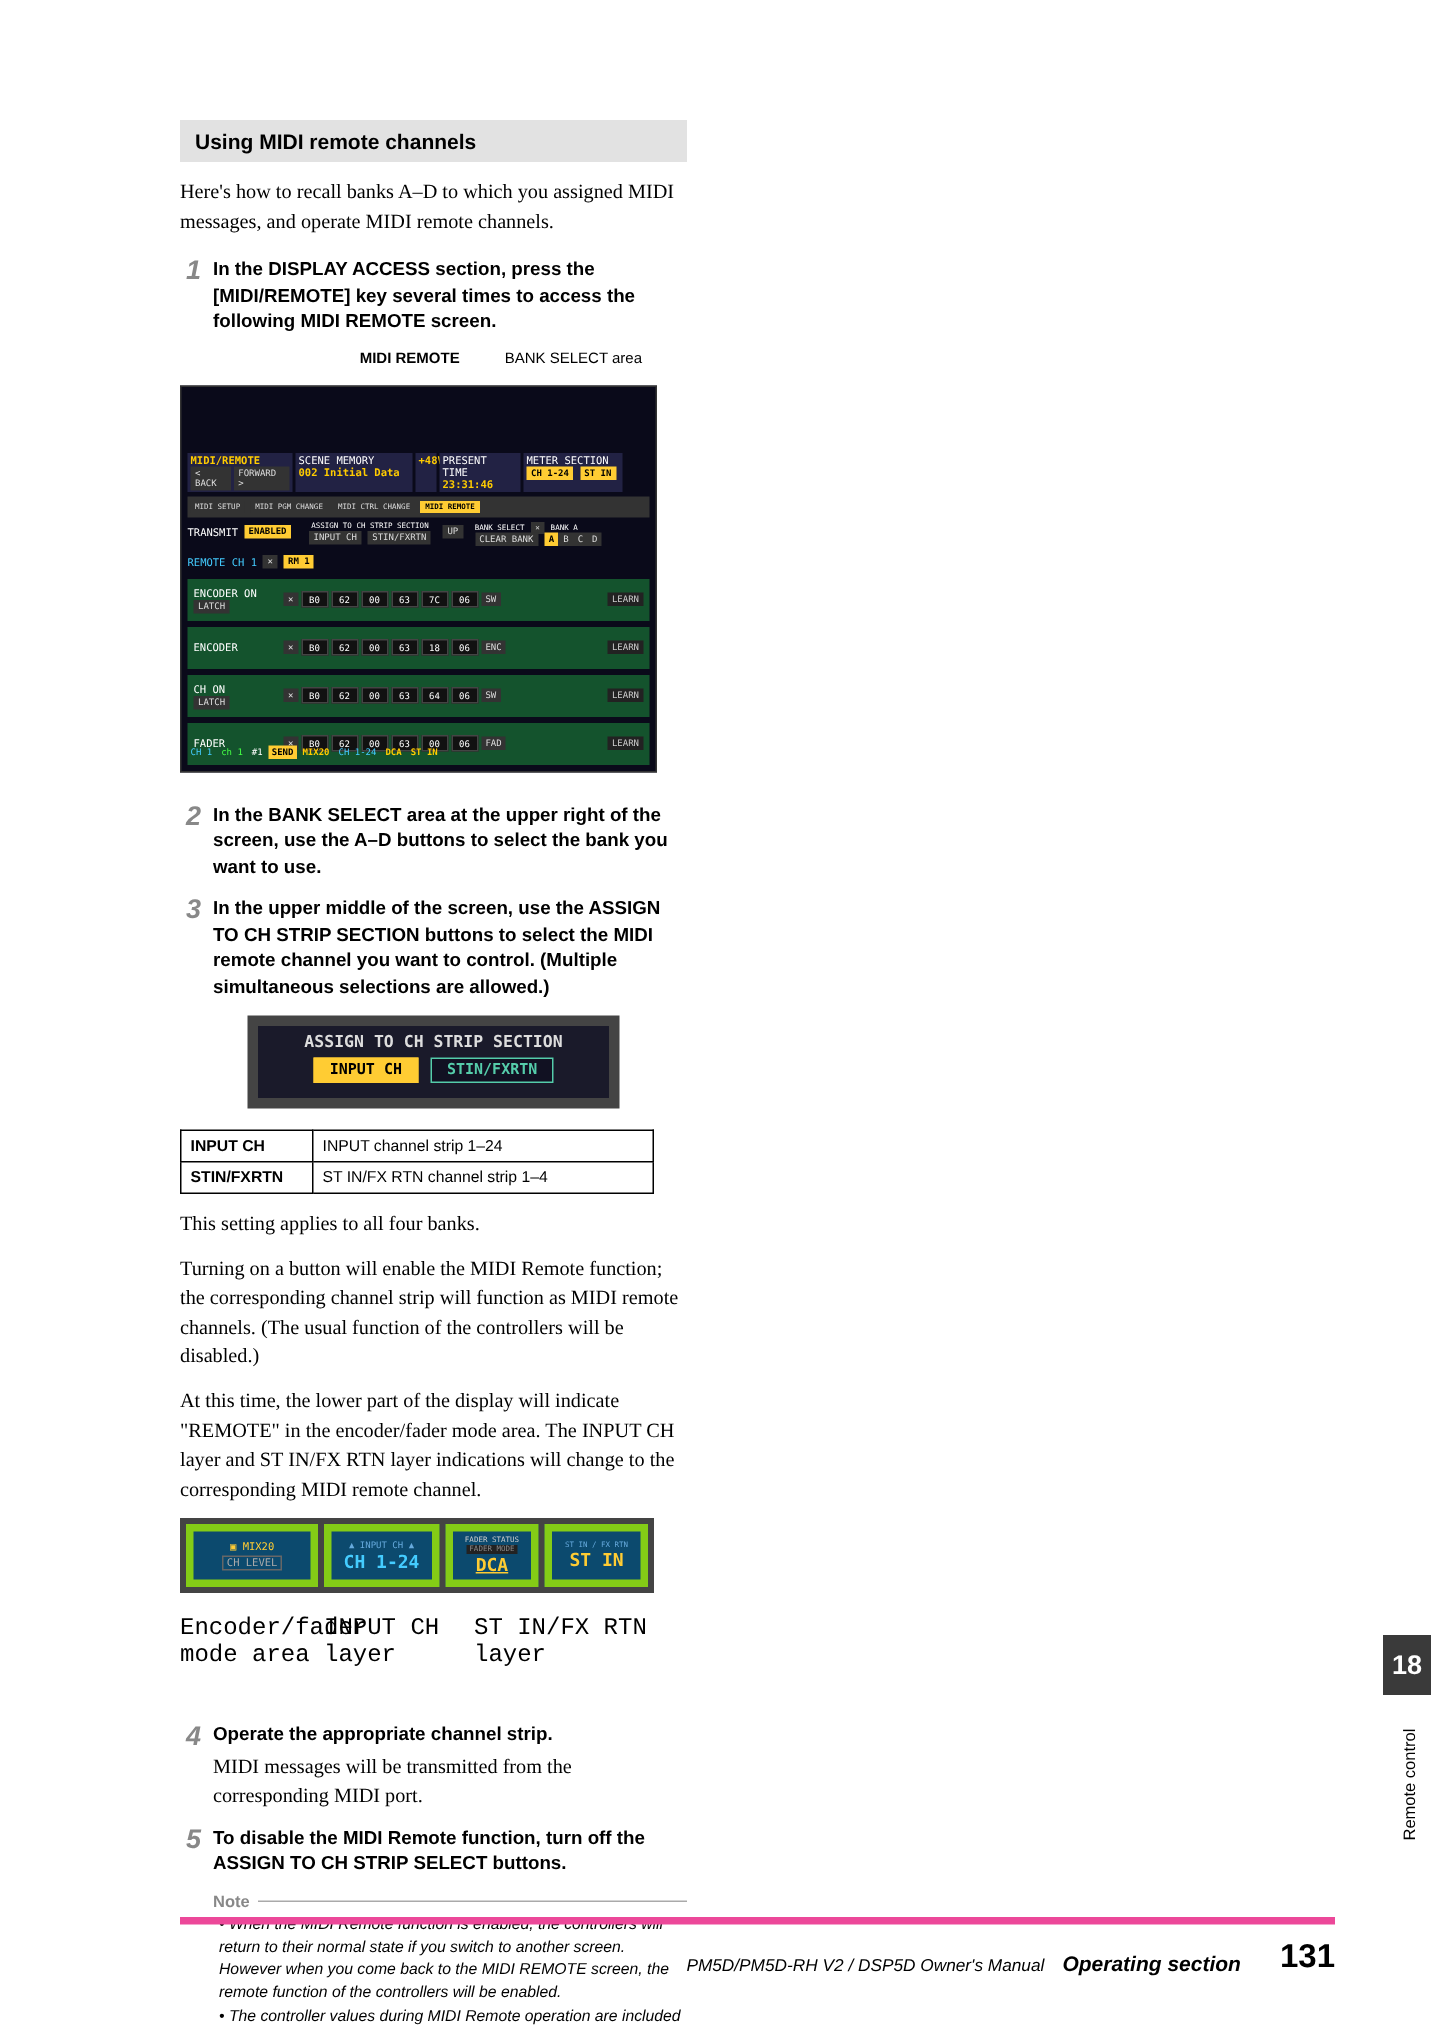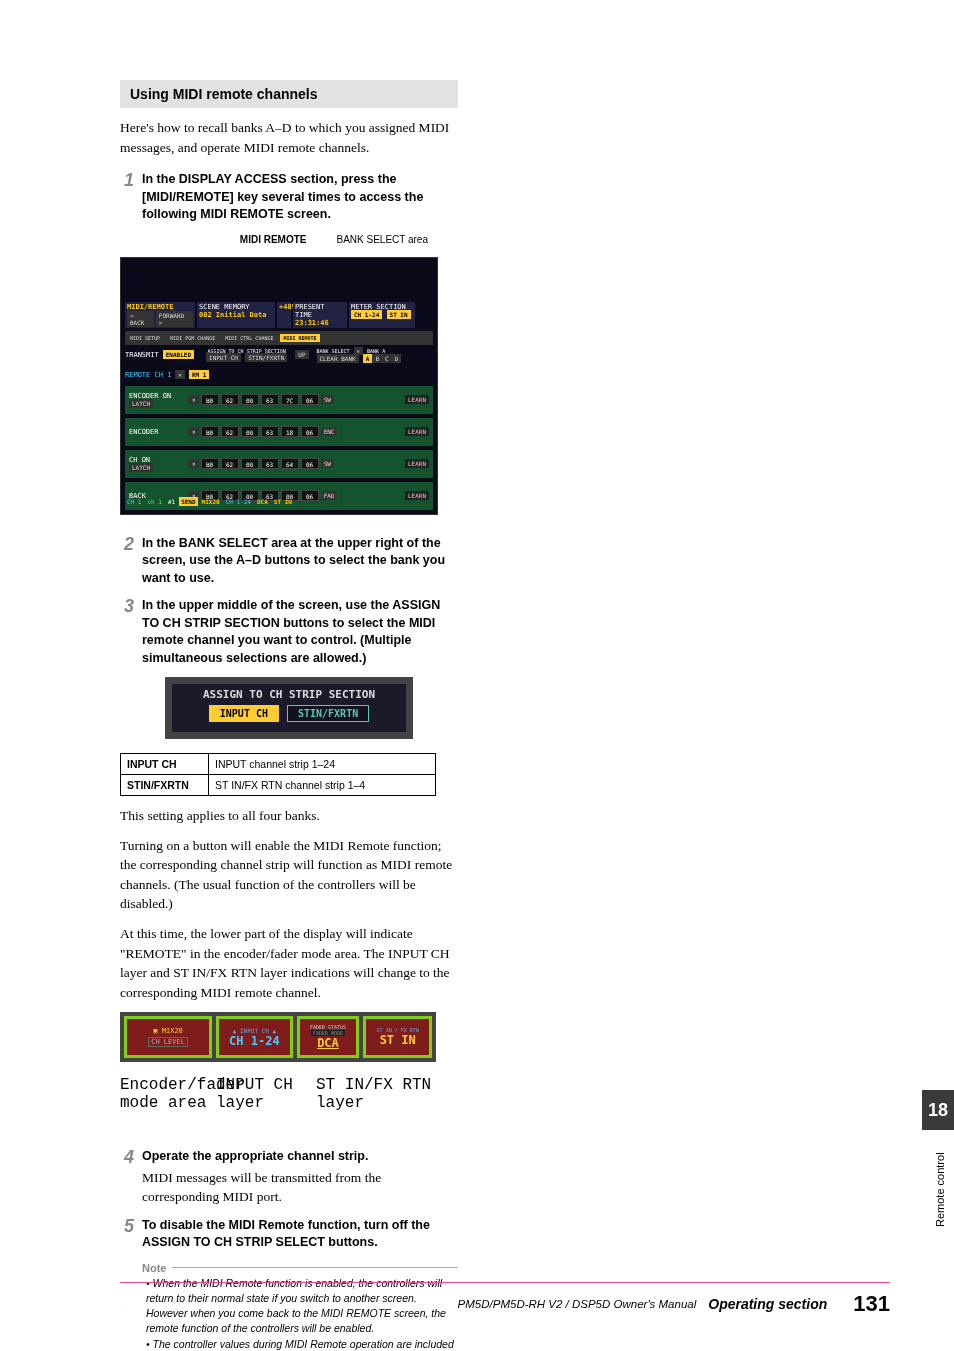--- a/index.html
+++ b/index.html
@@ -176,21 +176,21 @@
     height: 50px;
     background: #444;
     padding: 4px;
     display: flex;
     gap: 4px;
     margin-top: 8px;
     align-items: center;
     font-family: monospace;
     font-size: 8px;
   }
-  .layer-seg { background: #7f1d1d; height: 42px; border: 3px solid #84cc16; display: flex; flex-direction: column; align-items: center; justify-content: center; padding: 2px; }
+  .layer-seg { background: #0c4a6e; height: 42px; border: 5px solid #84cc16; display: flex; flex-direction: column; align-items: center; justify-content: center; padding: 2px; }
   .seg1 { width: 90px; color: #ffcc33; }
   .seg2 { width: 78px; }
   .seg3 { width: 64px; }
   .seg4 { width: 70px; }
   .layer-label-row {
     display: flex;
     font-family: Liberation Mono, monospace;
     font-size: 16px;
     margin-top: 8px;
     text-align: left;
@@ -241,26 +241,26 @@
     writing-mode: vertical-rl;
     transform: rotate(180deg);
     height: 100px;
     text-align: center;
   }
   .footer {
     position: absolute;
     left: 120px;
     right: 64px;
     bottom: 34px;
-    border-top: 1px solid #ec4899;
+    border-top: 5px solid #ec4899;
     padding-top: 8px;
     display: flex;
     justify-content: flex-end;
     gap: 12px;
-    align-items: center;
+    align-items: flex-end;
     font-family: Arial, sans-serif;
   }
   .footer .manual { font-style: italic; font-size: 11.5px; }
   .footer .sect { font-weight: bold; font-style: italic; font-size: 14px; }
   .footer .page-num { font-size: 22px; font-weight: bold; margin-left: 14px; }
   .ss-enabled { background: #ffcc33; color: #000; padding: 1px 3px; font-size: 6px; font-weight: bold; }
 </style>
 </head>
 <body>
 
@@ -366,21 +366,21 @@
               <span class="ss-hex">62</span>
               <span class="ss-hex">00</span>
               <span class="ss-hex">63</span>
               <span class="ss-hex">64</span>
               <span class="ss-hex">06</span>
             <span class="ss-btn">SW</span>
             <span class="ss-learn">LEARN</span>
           </div>
           <div class="ss-remote-row">
             <div style="width:58px">
-                <div class="ss-white">BACK</div>
+                <div class="ss-white">FADER</div>
               </div>
             <span class="ss-btn">✕</span>
             <span class="ss-hex">B0</span>
               <span class="ss-hex">62</span>
               <span class="ss-hex">00</span>
               <span class="ss-hex">63</span>
               <span class="ss-hex">00</span>
               <span class="ss-hex">06</span>
             <span class="ss-btn">FAD</span>
             <span class="ss-learn">LEARN</span>

